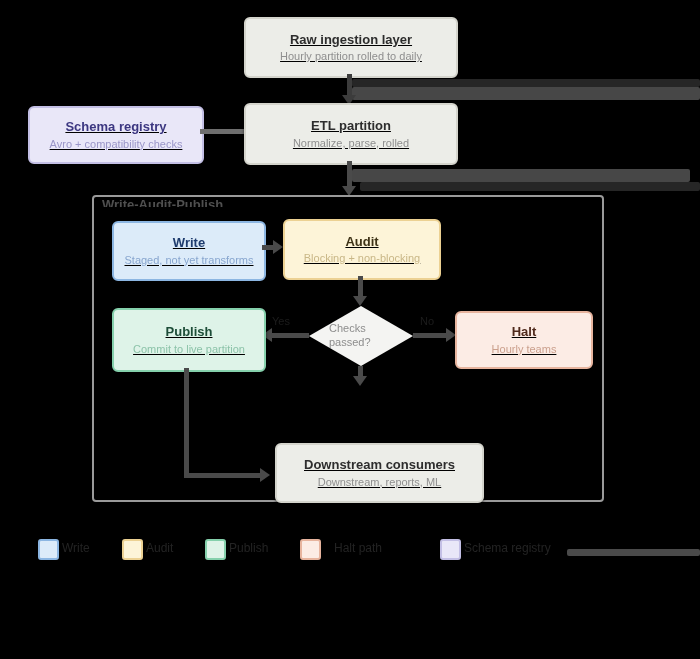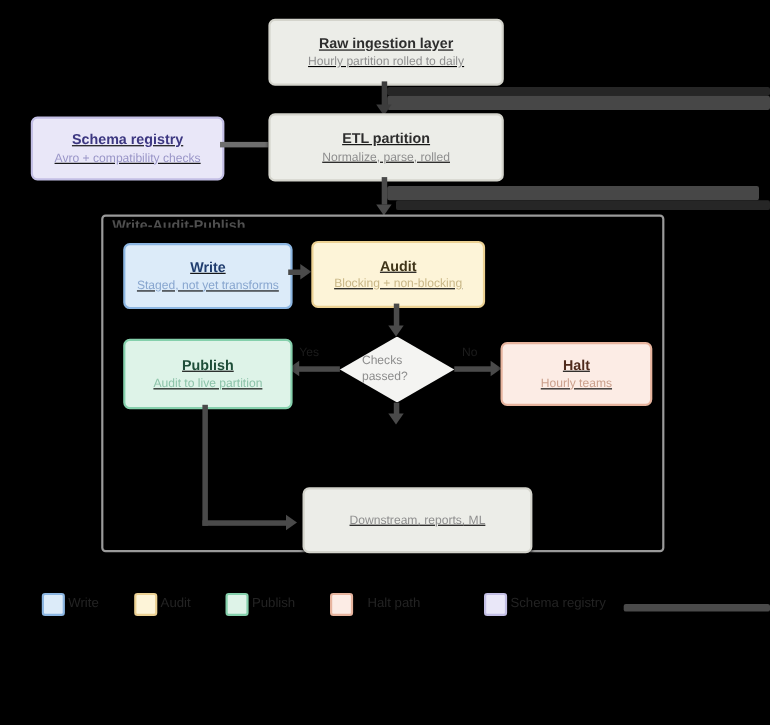--- a/index.html
+++ b/index.html
@@ -115,33 +115,34 @@
 
   <div class="edge-label" style="left:420px;top:315px;">No</div>
   <div class="edge" style="left:413px;top:333px;width:36px;height:5px;"></div>
   <div class="arr arr-right" style="left:446px;top:328px;"></div>
 
   <div class="edge" style="left:358px;top:366px;width:5px;height:11px;"></div>
   <div class="arr arr-down" style="left:353px;top:376px;"></div>
 
   <div class="node green-node" style="left:112px;top:308px;width:150px;height:60px;">
     <div class="t">Publish</div>
-    <div class="s">Audit to live partition</div>
+    <div class="s">Commit to live partition</div>
   </div>
 
   <div class="node red-node" style="left:455px;top:311px;width:134px;height:54px;">
     <div class="t">Halt</div>
     <div class="s">Hourly teams</div>
   </div>
 
   <div class="edge" style="left:184px;top:368px;width:5px;height:110px;"></div>
   <div class="edge" style="left:184px;top:473px;width:78px;height:5px;"></div>
   <div class="arr arr-right" style="left:260px;top:468px;"></div>
 
   <div class="node gray-node" style="left:275px;top:443px;width:205px;height:56px;">
+    <div class="t">Downstream consumers</div>
     <div class="s">Downstream, reports, ML</div>
   </div>
 
   <div class="legend-square sq-blue" style="left:38px;"></div>
   <div class="legend-label" style="left:62px;">Write</div>
 
   <div class="legend-square sq-yellow" style="left:122px;"></div>
   <div class="legend-label" style="left:146px;">Audit</div>
 
   <div class="legend-square sq-green" style="left:205px;"></div>

